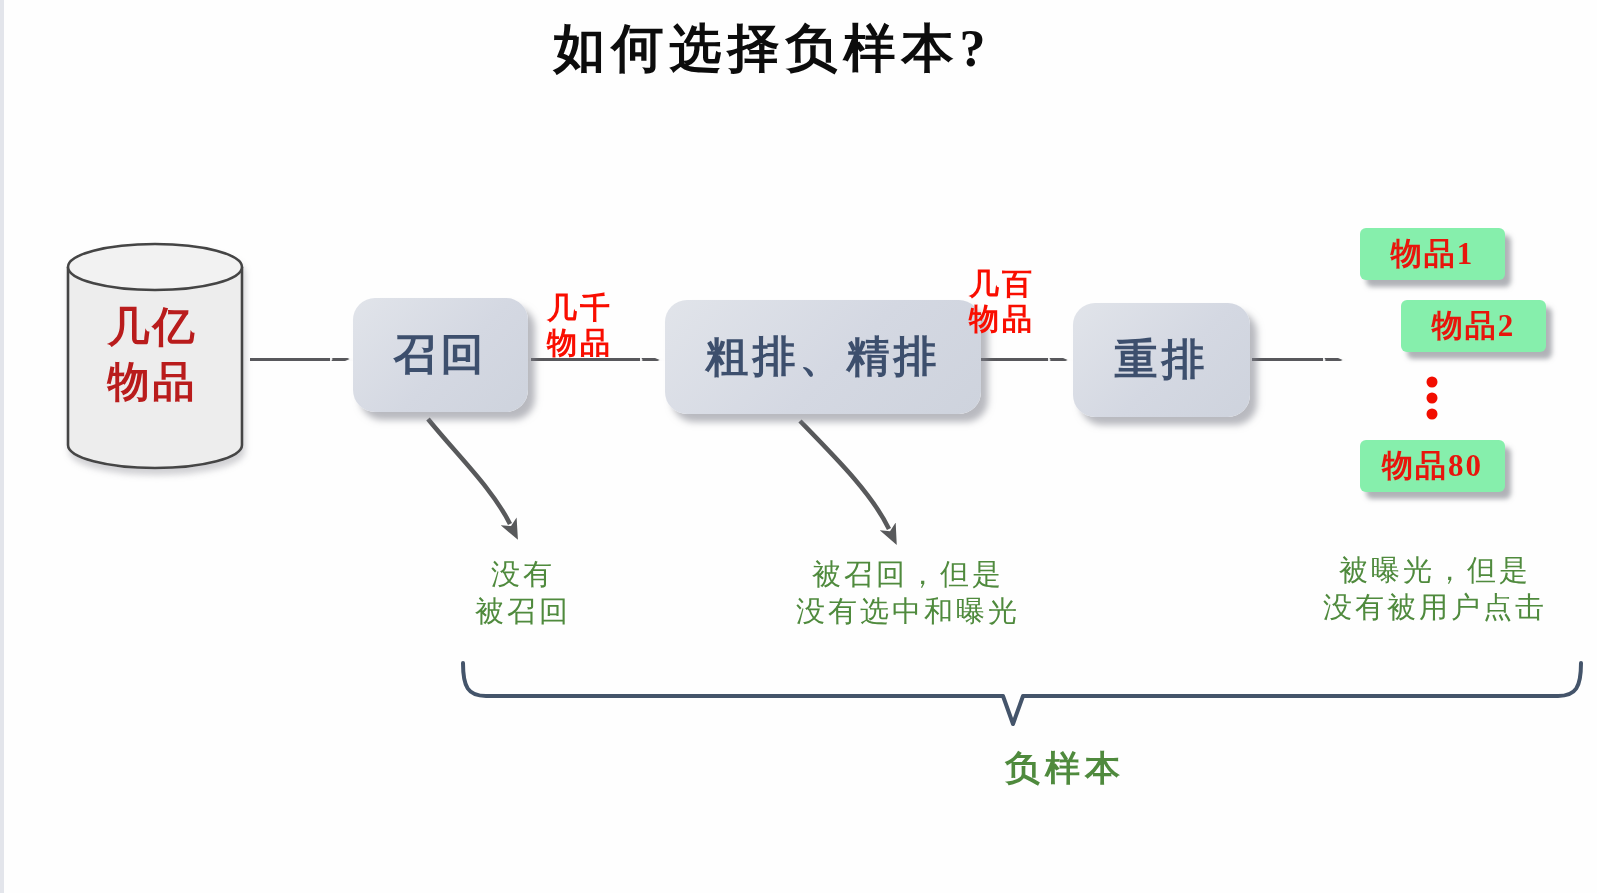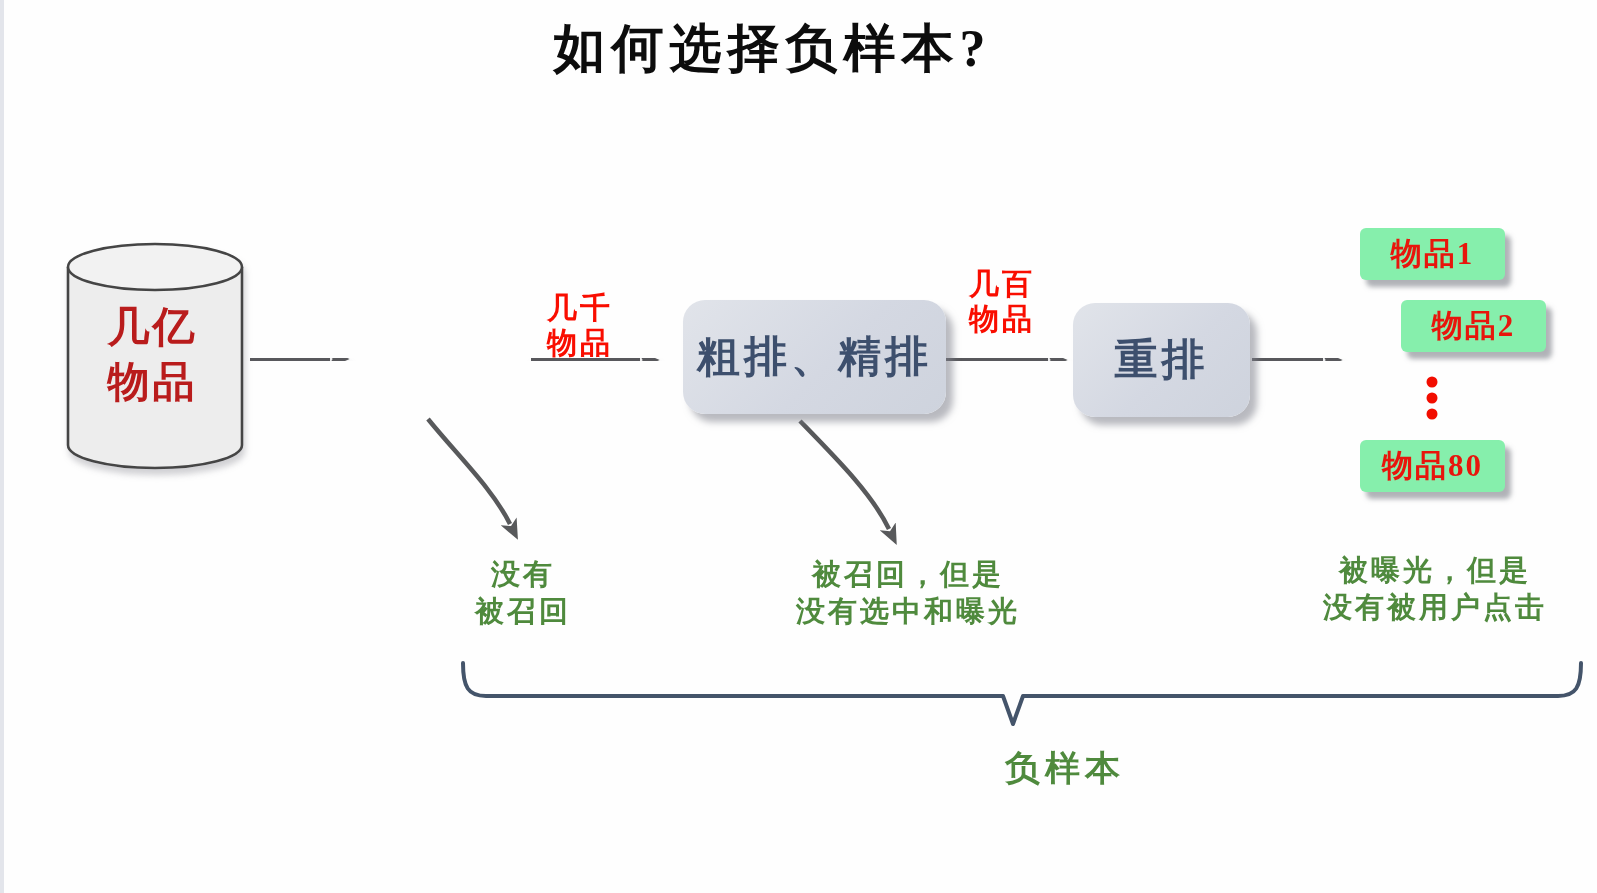--- a/index.html
+++ b/index.html
@@ -33,21 +33,21 @@
     font-size:30px; line-height:35px; letter-spacing:3px;
   }
   .item-box {
     left:1360px; width:145px; height:52px;
     display:flex; align-items:center; justify-content:center;
     background:#86efac; border-radius:6px;
     box-shadow:6px 7px 5px rgba(112,114,124,0.55);
     color:#e8150c; font-weight:bold; font-size:31px; letter-spacing:2px;
   }
   .note {
-    text-align:center; color:#4f8a3d; font-weight:bold;
+    text-align:center; color:#4f8a3d; font-weight:normal;
     font-size:29px; line-height:37px; letter-spacing:3px;
   }
   .brace-label {
     left:905px; top:745px; width:220px; text-align:right;
     color:#4f8a3d; font-weight:bold; font-size:35px; letter-spacing:5px;
   }
 </style>
 </head>
 <body>
 
@@ -93,21 +93,24 @@
     </g>
   </svg>
 
   <div class="abs title">如何选择负样本?</div>
 
   <div class="abs db-label">
     <div>几亿</div>
     <div>物品</div>
   </div>
 
-  <div class="abs stage-box" style="left:665px; top:300px; width:263px; height:114px;margin-left:18px;">
+  <div class="abs stage-box" style="left:353px; top:298px; width:175px; height:114px;">
+    <span>召回</span>
+  </div>
+  <div class="abs stage-box" style="left:665px; top:300px; width:316px; height:114px;">
     <span>粗排、精排</span>
   </div>
   <div class="abs stage-box" style="left:1073px; top:303px; width:177px; height:114px;">
     <span>重排</span>
   </div>
 
   <div class="abs count-label" style="left:500px; top:270px; width:160px;margin-top:20px;">
     <div>几千</div>
     <div>物品</div>
   </div>

